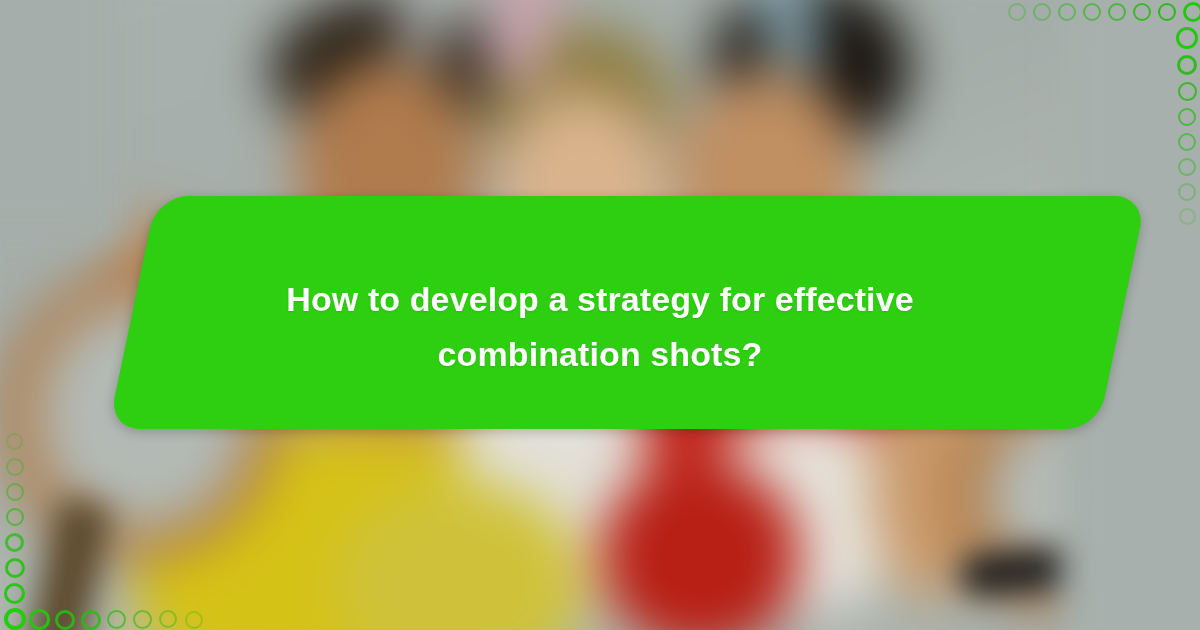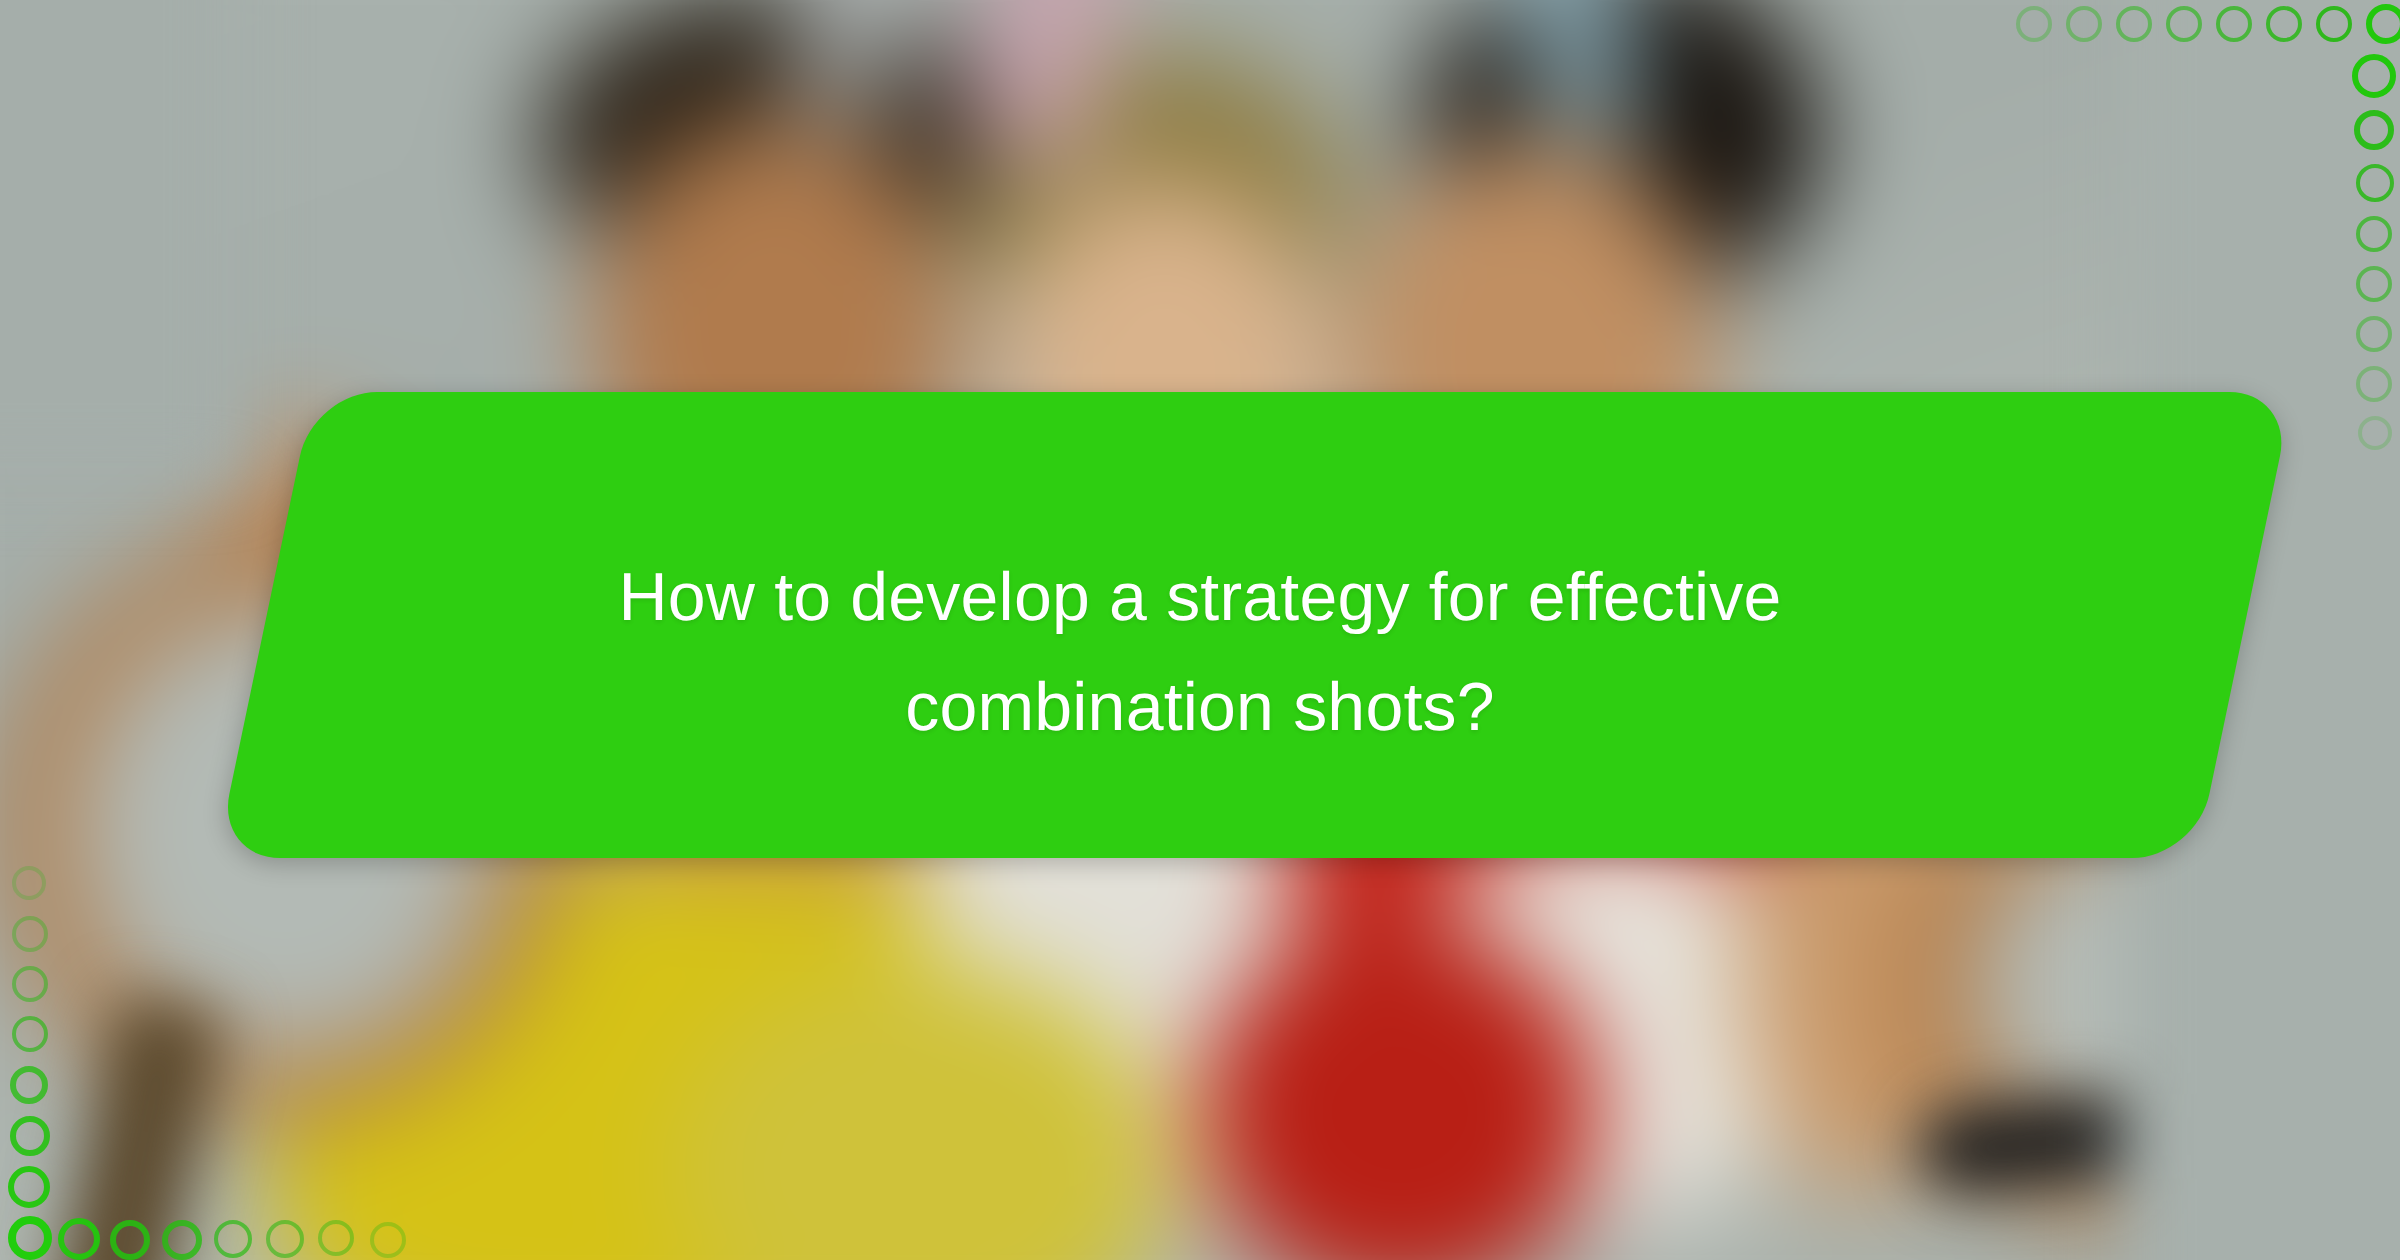--- a/index.html
+++ b/index.html
@@ -75,21 +75,21 @@
     justify-content: center;
     pointer-events: none;
   }
   #card-title {
     width: 700px;
     margin: 0;
     padding-top: 24px;
     text-align: center;
     color: #ffffff;
     font-size: 34px;
-    font-weight: 400;
+    font-weight: 700;
     line-height: 1.62;
     letter-spacing: 0.1px;
     text-shadow: 0 1px 2px rgba(0,0,0,0.10);
   }
 </style>
 </head>
 <body>
 
 <div id="stage">
 

